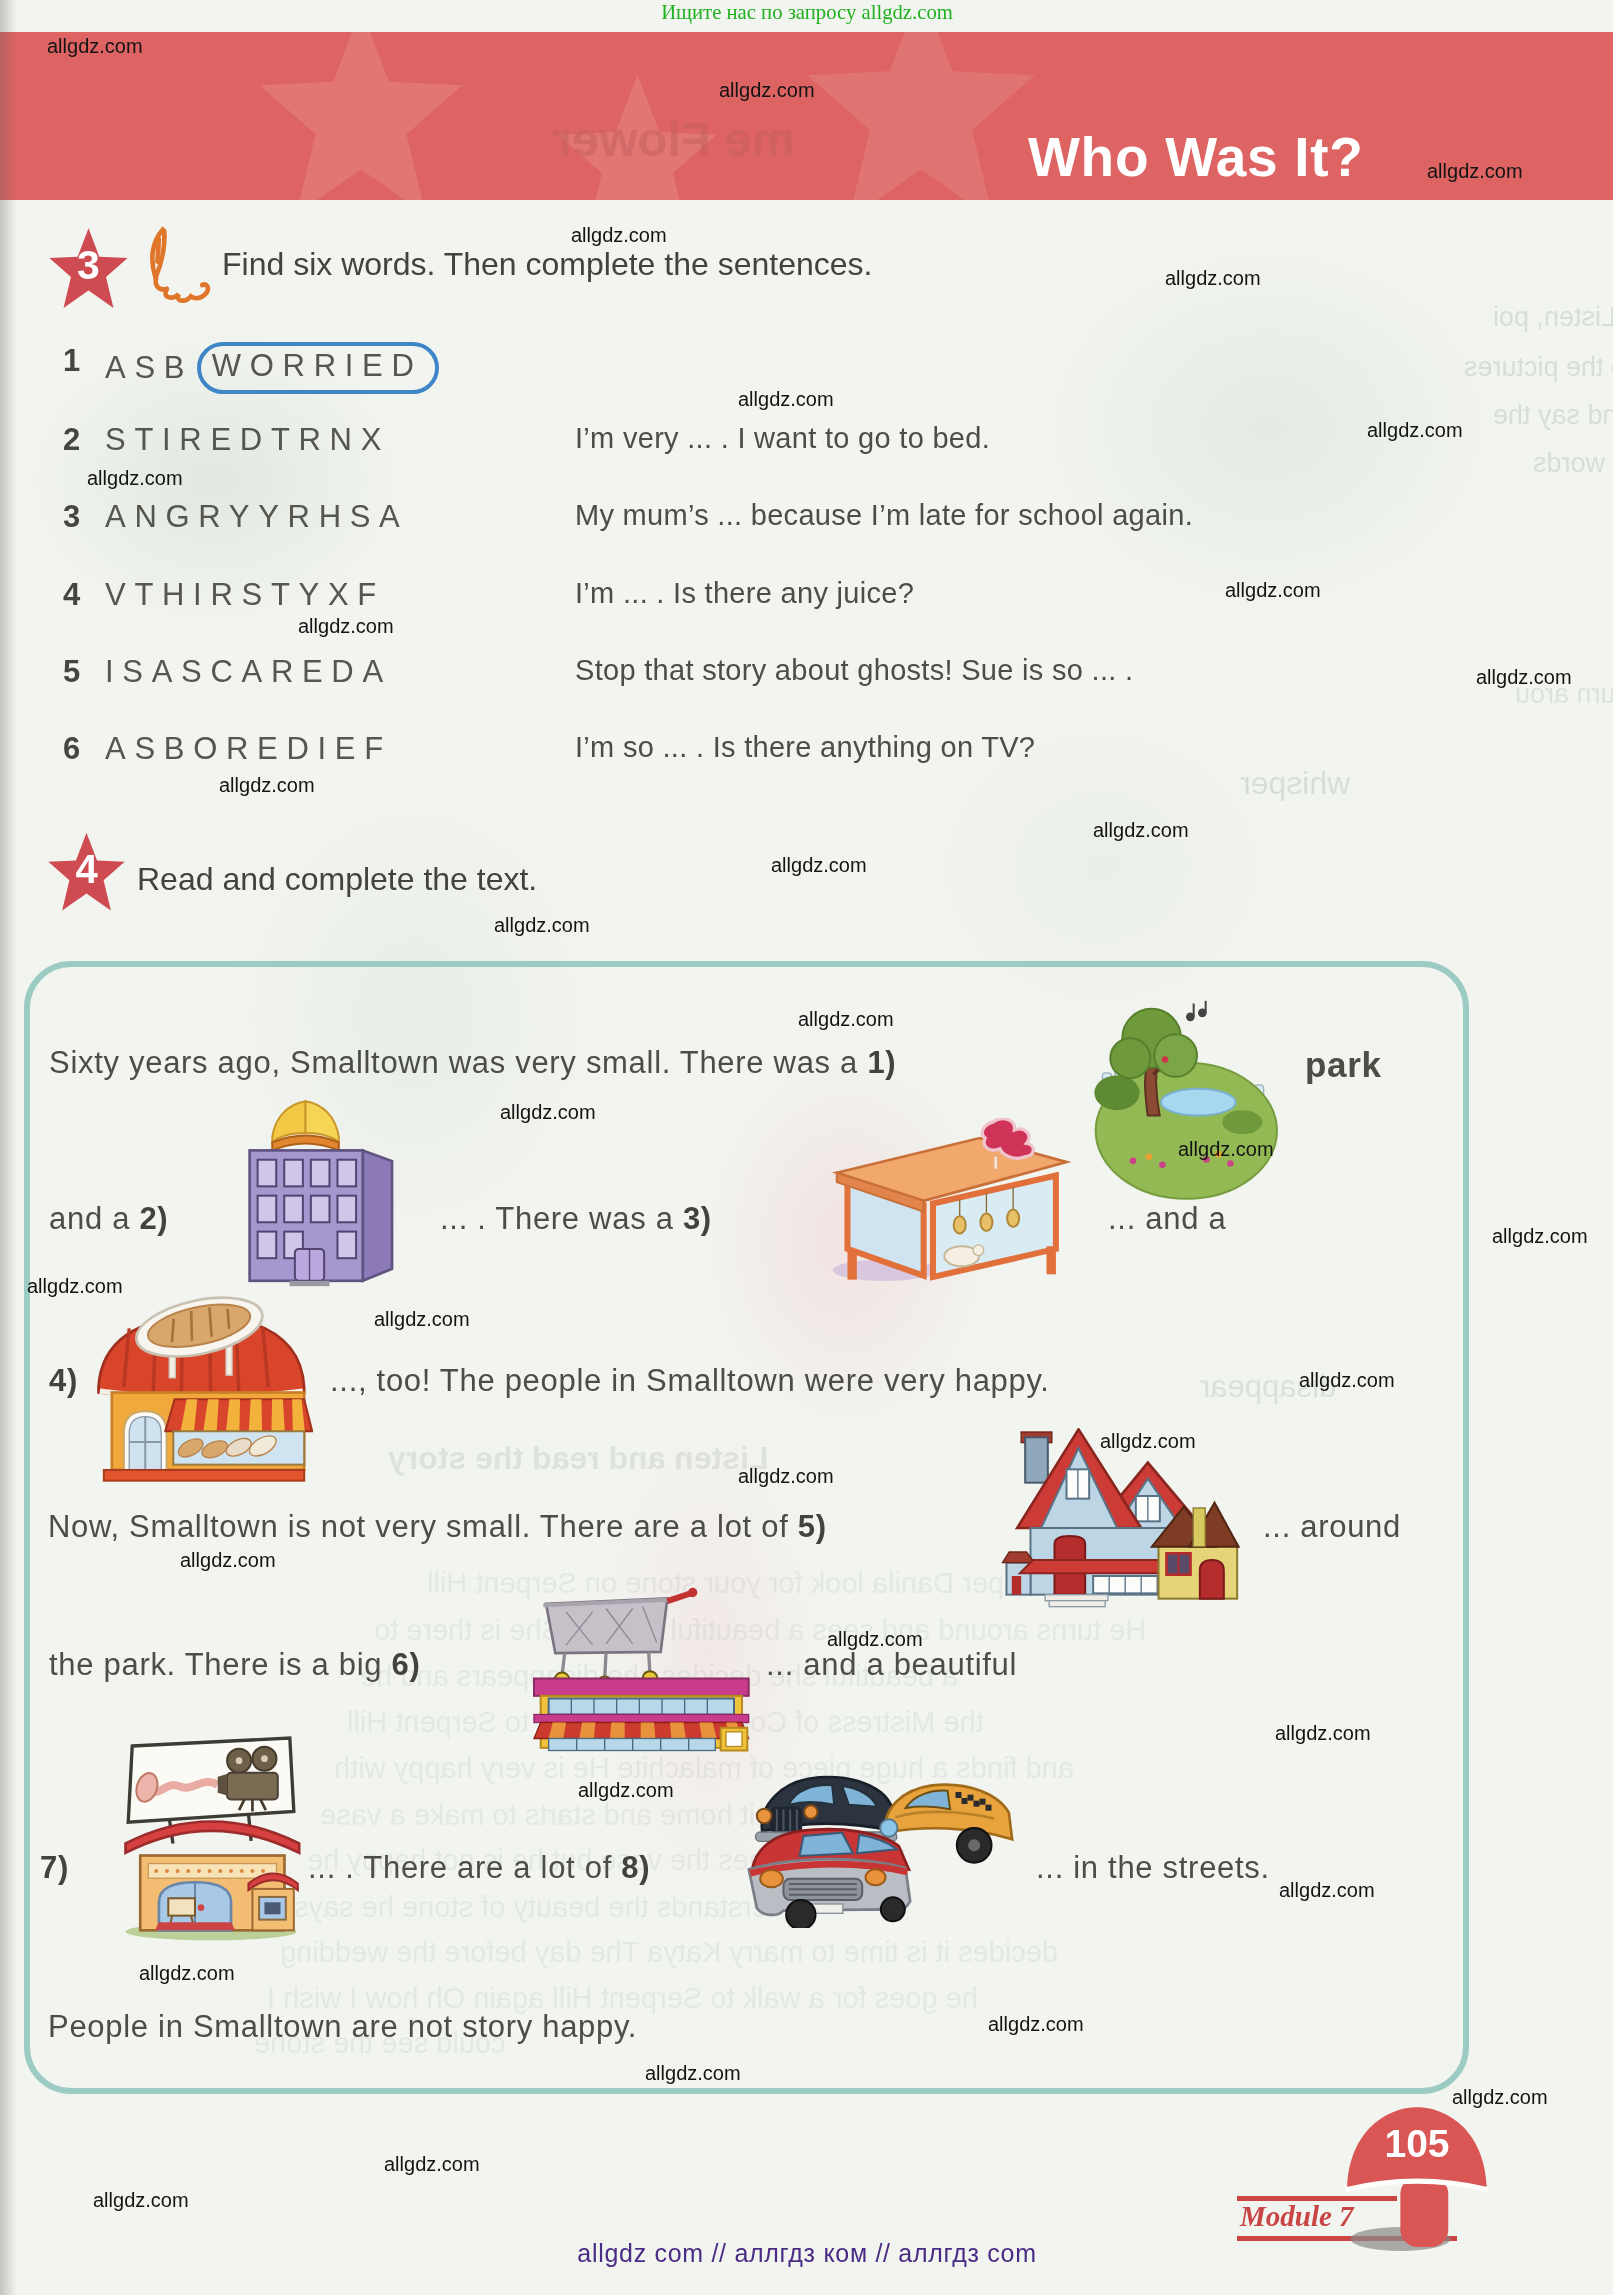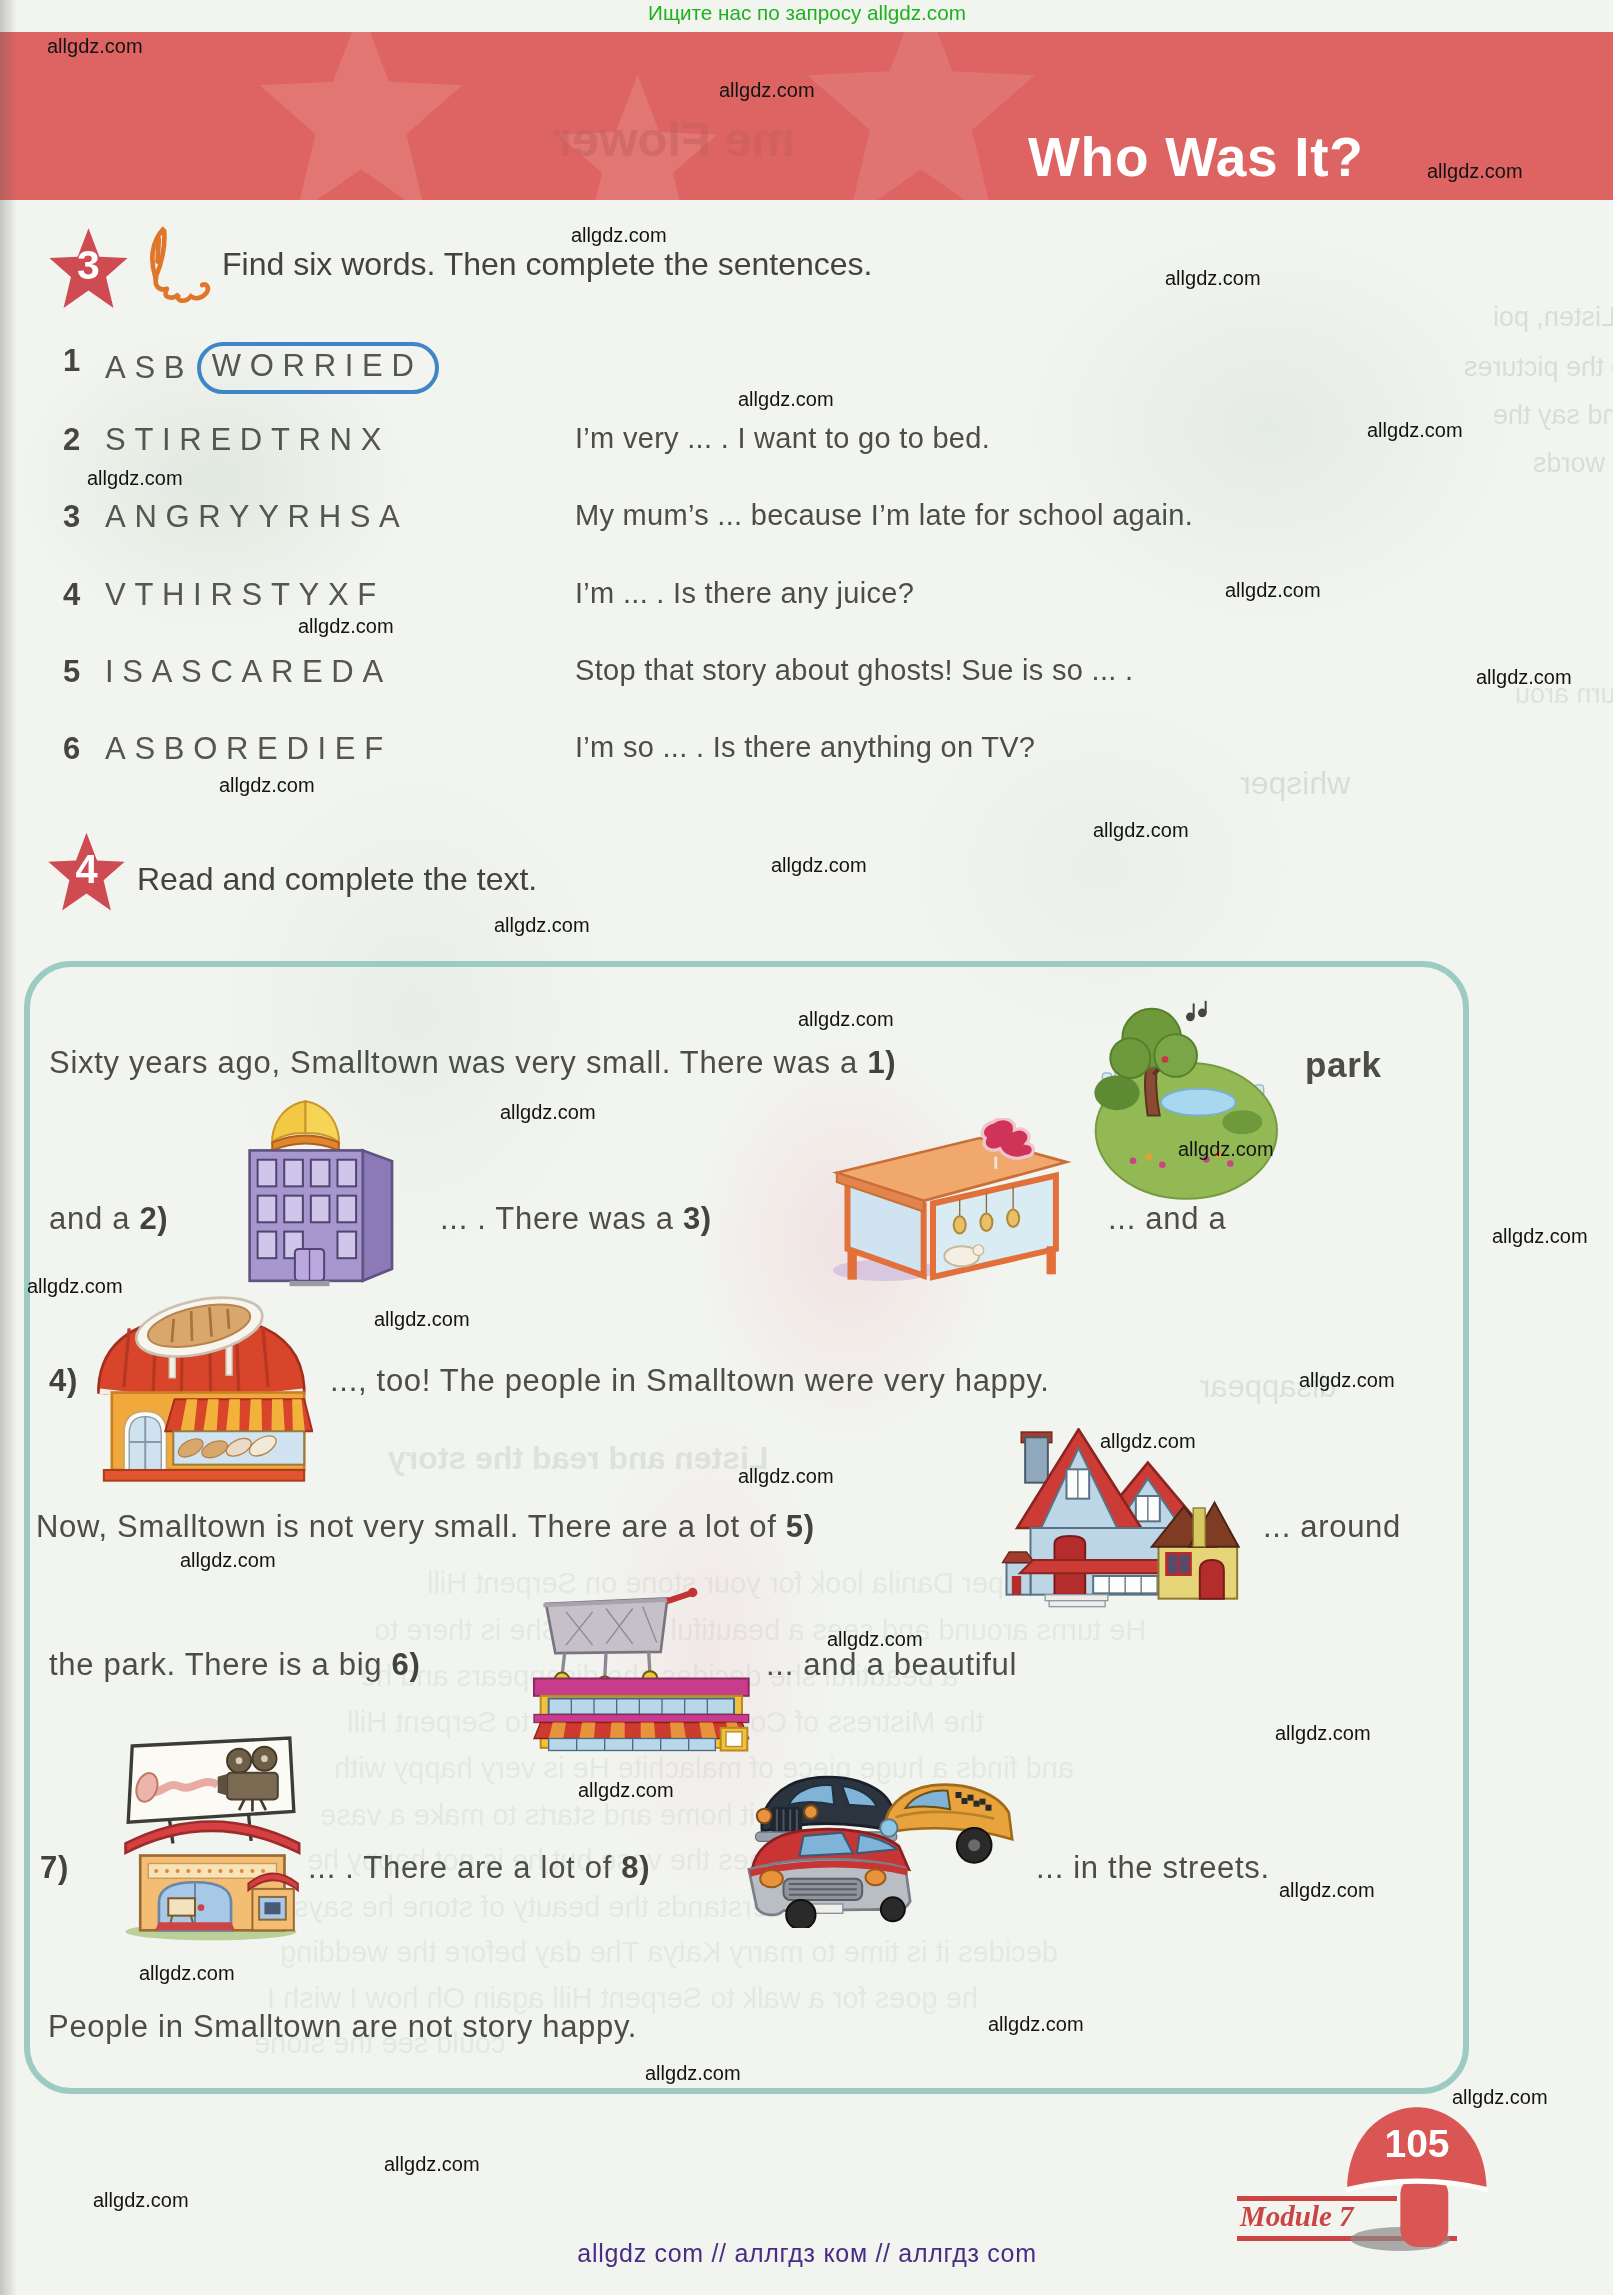--- a/index.html
+++ b/index.html
@@ -9,21 +9,21 @@
       radial-gradient(ellipse 214px 280px at 847px 1241px, rgba(238,186,196,.30), transparent 70%),
       radial-gradient(ellipse 173px 347px at 707px 1655px, rgba(240,196,206,.24), transparent 70%),
       radial-gradient(ellipse 280px 214px at 214px 480px, rgba(198,214,200,.38), transparent 70%),
       radial-gradient(ellipse 347px 280px at 1268px 427px, rgba(203,218,208,.34), transparent 70%),
       radial-gradient(ellipse 280px 347px at 414px 1014px, rgba(208,220,212,.28), transparent 70%),
       radial-gradient(ellipse 280px 240px at 1101px 867px, rgba(214,224,214,.25), transparent 70%),
       #f2f4ef;}
   .edge{position:absolute;left:0;top:0;width:17.3px;height:2295px;
     background:linear-gradient(to right, rgba(90,90,88,.30), rgba(90,90,88,0));z-index:40;}
   .t{position:absolute;white-space:nowrap;}
-  .green-top{left:0;right:0;text-align:center;top:1.3px;font-size:20.7px;color:#1fb11f;}
+  .green-top{left:0;right:0;text-align:center;top:1.3px;font-size:20.7px;color:#1fb11f;font-family:Liberation Serif, serif;}
   .banner{position:absolute;left:0;top:32px;width:1614px;height:168px;background:#dd6462;overflow:hidden;}
   .banner-star{position:absolute;opacity:.35;}
   .whowasit{position:absolute;left:1028px;top:93px;font-size:55px;font-weight:bold;color:#ffffff;
     letter-spacing:0.7px;white-space:nowrap;}
   .wm{position:absolute;font-size:20px;color:#141414;white-space:nowrap;z-index:30;}
   .ghost{position:absolute;white-space:nowrap;color:#87a092;z-index:1;}
   .ghost-banner{color:#c4605e !important;}
   .star-num{position:absolute;text-align:center;font-weight:bold;color:#ffffff;z-index:5;}
   .extitle{position:absolute;font-size:32px;font-weight:normal;color:#42433c;white-space:nowrap;}
   .ex3-row{position:absolute;left:0;width:1614px;height:75px;}
@@ -264,21 +264,21 @@
     <rect x="126" y="216" width="196" height="50" fill="#cfe4f0" stroke="#9a7a40" stroke-width="3"></rect>
     <g fill="#d8a76b" stroke="#b9834e" stroke-width="2">
       <ellipse cx="152" cy="241" rx="20" ry="11" transform="rotate(-28 152 241)"></ellipse>
       <ellipse cx="188" cy="243" rx="20" ry="11" transform="rotate(-22 188 243)"></ellipse>
       <ellipse cx="224" cy="240" rx="20" ry="11" transform="rotate(-26 224 240)" fill="#e8dcc8"></ellipse>
       <ellipse cx="260" cy="238" rx="22" ry="12" transform="rotate(-30 260 238)" fill="#f0ead8"></ellipse>
     </g>
     <rect x="22" y="274" width="300" height="16" fill="#e2552e" stroke="#a83c1e" stroke-width="3"></rect>
   </svg>
 
-  <span class="story" style="left:36px;top:1509px;"><span>Now, Smalltown is not very small. There are a lot of </span><b>5)</b></span>
+  <span class="story" style="left:48px;top:1509px;"><span>Now, Smalltown is not very small. There are a lot of </span><b>5)</b></span>
   <span class="story" style="left:1247px;top:1509px;margin-left:16px;">... around</span>
 
   <svg class="img" style="left:993px;top:1428px" width="247" height="180" viewBox="0 0 370 270">
     <rect x="42" y="6" width="46" height="16" fill="#a23c2e" stroke="#6a2418" stroke-width="2"></rect>
     <rect x="48" y="14" width="34" height="68" fill="#8fa8bc" stroke="#4a5a68" stroke-width="3"></rect>
     <polygon points="232,52 150,152 316,152" fill="#cc3b35" stroke="#8a2520" stroke-width="4"></polygon>
     <polygon points="232,76 182,152 284,152" fill="#bcd6e6" stroke="#5a7286" stroke-width="3"></polygon>
     <rect x="214" y="102" width="36" height="38" fill="#fdfdfb" stroke="#5a7286" stroke-width="3"></rect>
     <line x1="232" y1="102" x2="232" y2="140" stroke="#5a7286" stroke-width="2"></line>
     <polygon points="128,2 36,150 222,150" fill="#cc3b35" stroke="#8a2520" stroke-width="4"></polygon>

